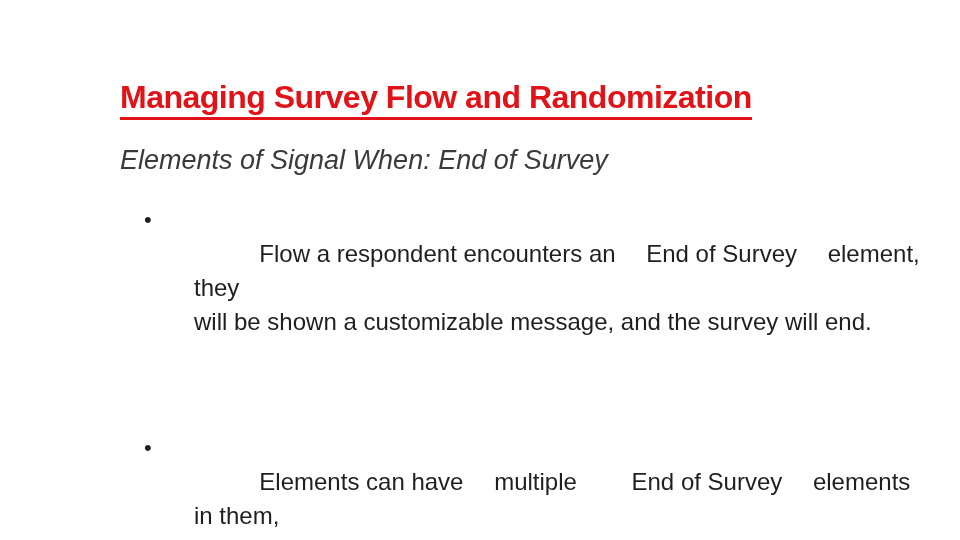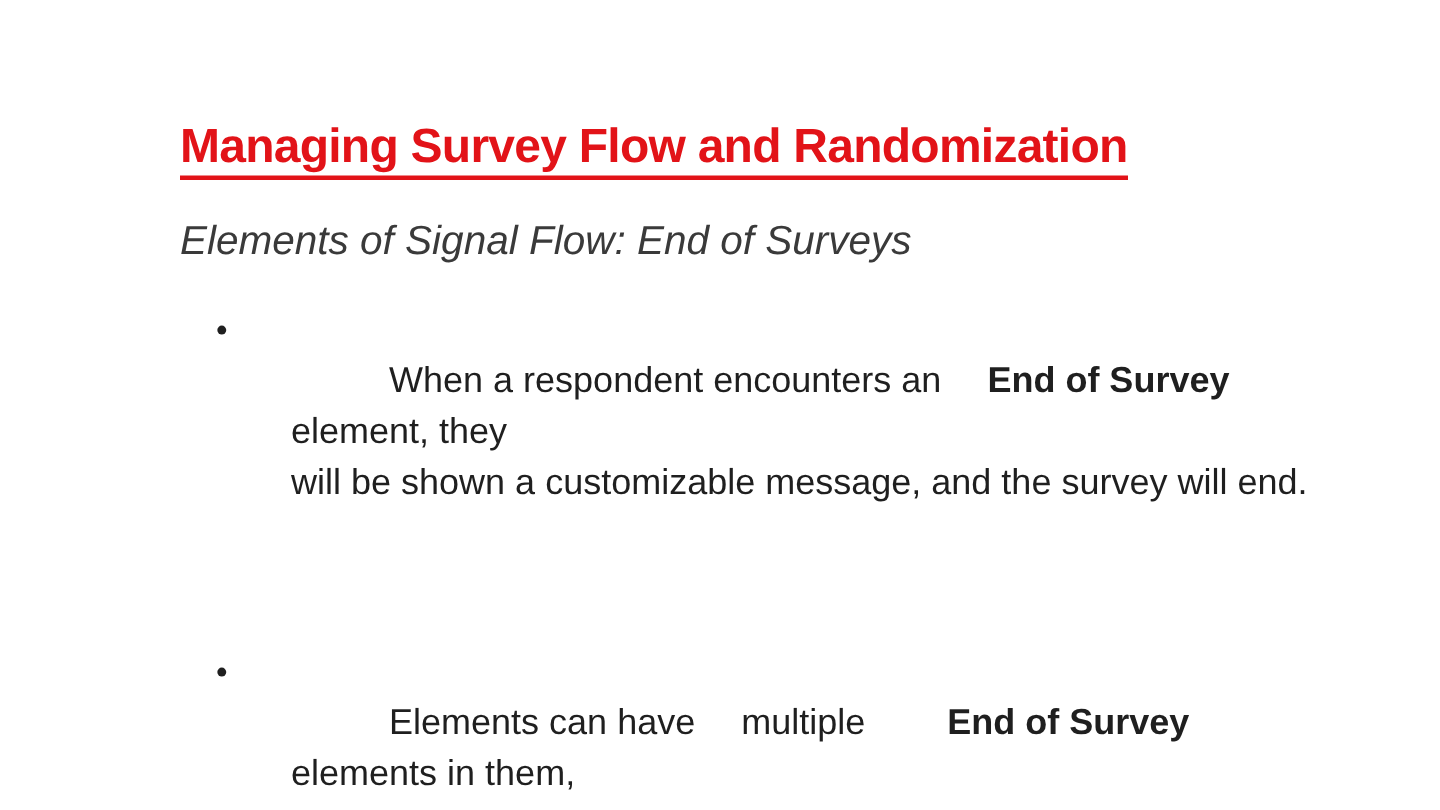--- a/index.html
+++ b/index.html
@@ -43,38 +43,38 @@
     width: 26px;
     font-size: 22px;
     line-height: 34px;
   }
   .btext {
     font-size: 24px;
     line-height: 34px;
     white-space: pre-wrap;
   }
   .btext span { white-space: pre-wrap; }
-  .seg-bold { font-weight: 700; }
+  .seg-bold { font-weight: 400; }
   .seg-italic { }
 </style>
 </head>
 <body>
 
 <div class="slide">
 
   <h1 class="title">Managing Survey Flow and Randomization</h1>
 
-  <h2 class="subtitle">Elements of Signal Flow: End of Surveys</h2>
+  <h2 class="subtitle">Elements of Signal When: End of Survey</h2>
 
   <div class="bullets">
 
     <div class="bullet">
       <span class="marker">•</span>
       <p class="btext">
-        <span>When a respondent encounters an </span><span class="seg-bold">End of Survey</span><span> element, they
+        <span>Flow a respondent encounters an </span><span class="seg-bold">End of Survey</span><span> element, they
 will be shown a customizable message, and the survey will end.</span>
       </p>
     </div>
 
     <div class="bullet">
       <span class="marker">•</span>
       <p class="btext">
         <span>Elements can have </span><span class="seg-italic">multiple</span><span> </span><span class="seg-bold">End of Survey</span><span> elements in them,
 triggered by different conditions, but any given respondent can
 only hit a single one.</span>

